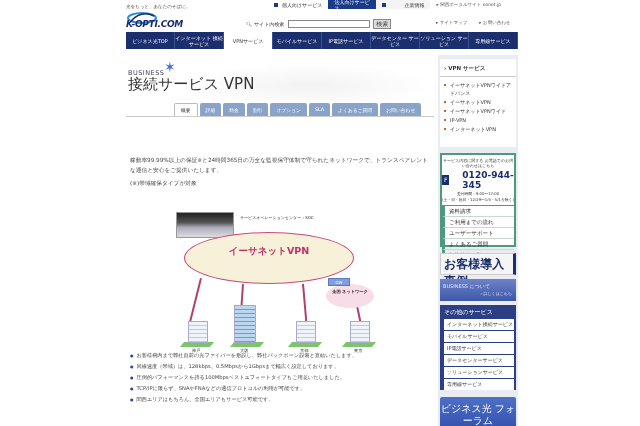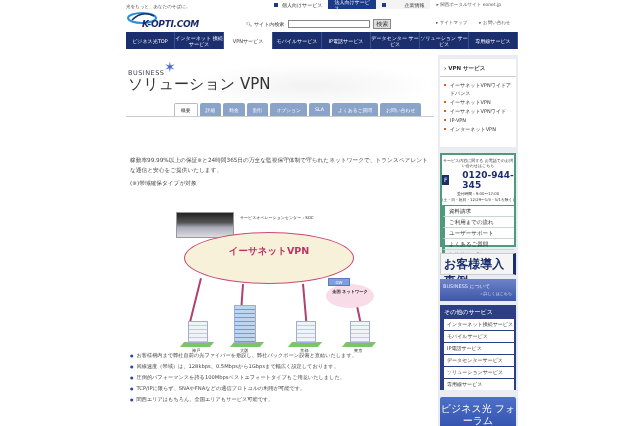--- a/index.html
+++ b/index.html
@@ -1,20 +1,20 @@
 <!DOCTYPE html>
 <html><head>
 <meta charset="utf-8">
 <style>
 *{box-sizing:border-box;margin:0;padding:0}
 body{width:640px;height:426px;background:#fff;font-family:"DejaVu Sans",sans-serif;overflow:hidden;position:relative;color:#333}
 .wrap{position:absolute;left:126px;top:0;width:392px}
 .tagline{position:absolute;left:0;top:4px;font-size:4.5px;color:#444}
 .logo{position:absolute;left:0;top:10px;width:72px;height:20px}
-.logo-text{position:absolute;left:16px;top:19px;font-size:9px;font-weight:bold;font-style:italic;color:#1a2a6c;letter-spacing:-0.3px}
+.logo-text{position:absolute;left:0;top:19px;font-size:9px;font-weight:bold;font-style:italic;color:#1a2a6c;letter-spacing:-0.3px}
 .toplinks{position:absolute;left:142px;top:0;display:flex;height:9px}
 .tl{font-size:5px;display:flex;align-items:center;padding:0 6px;height:9px;color:#333}
 .tl.blue{background:#1b3a88;color:#fff;width:48px;justify-content:center}
 .tl .sq{width:4px;height:4px;background:#1b3a88;margin-right:4px;display:inline-block}
 .tl.w{background:#f4f4f4}
 .portal{font-size:4.5px;color:#555;margin-left:6px;display:flex;align-items:center}
 .search{position:absolute;left:120px;top:19px;display:flex;align-items:center;height:10px}
 .search .lbl{font-size:5px;color:#444;margin-right:4px}
 .search input{width:82px;height:8px;border:1px solid #888;font-size:5px}
 .search .btn{font-size:6px;background:#ddd;border:1px solid #888;margin-left:3px;padding:0 2px;height:10px;line-height:8px}
@@ -118,21 +118,21 @@
     <div>IP電話サービス</div>
     <div>データセンター サービス</div>
     <div>ソリューション サービス</div>
     <div>専用線サービス</div>
   </div>
 
   <div class="main">
     <div class="arc"></div>
     <div class="business">BUSINESS</div>
     <div class="star">✶</div>
-    <h1 class="ptitle">ソリューション VPN</h1>
+    <h1 class="ptitle">接続サービス VPN</h1>
     <div class="tabs">
       <div class="tab active">概要</div>
       <div class="tab">詳細</div>
       <div class="tab">料金</div>
       <div class="tab">割引</div>
       <div class="tab">オプション</div>
       <div class="tab">SLA</div>
       <div class="tab">よくあるご質問</div>
       <div class="tab">お問い合わせ</div>
     </div>

